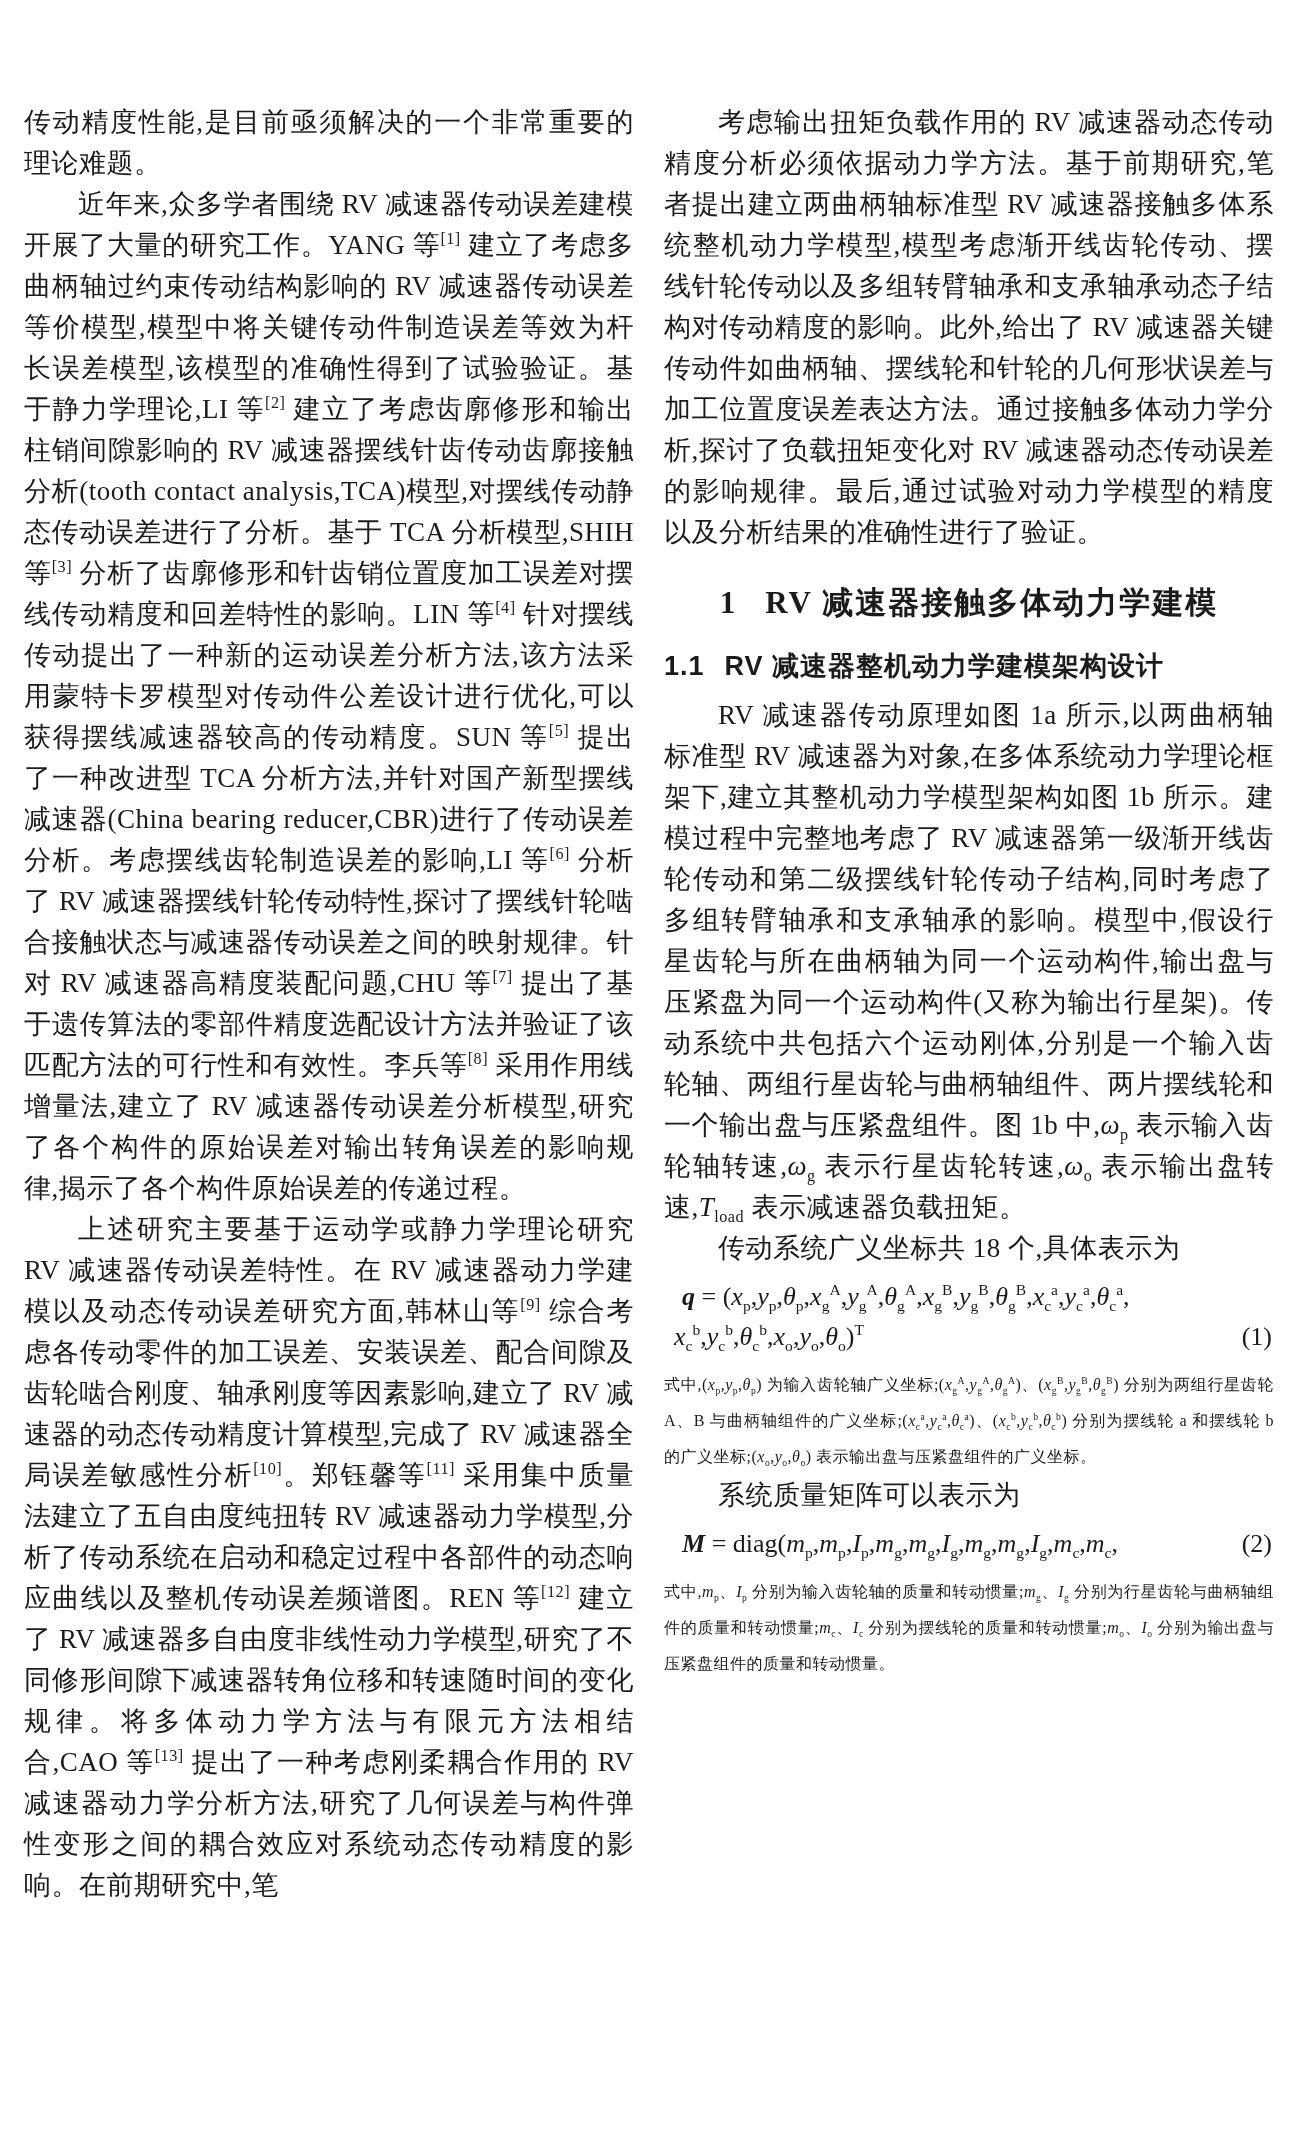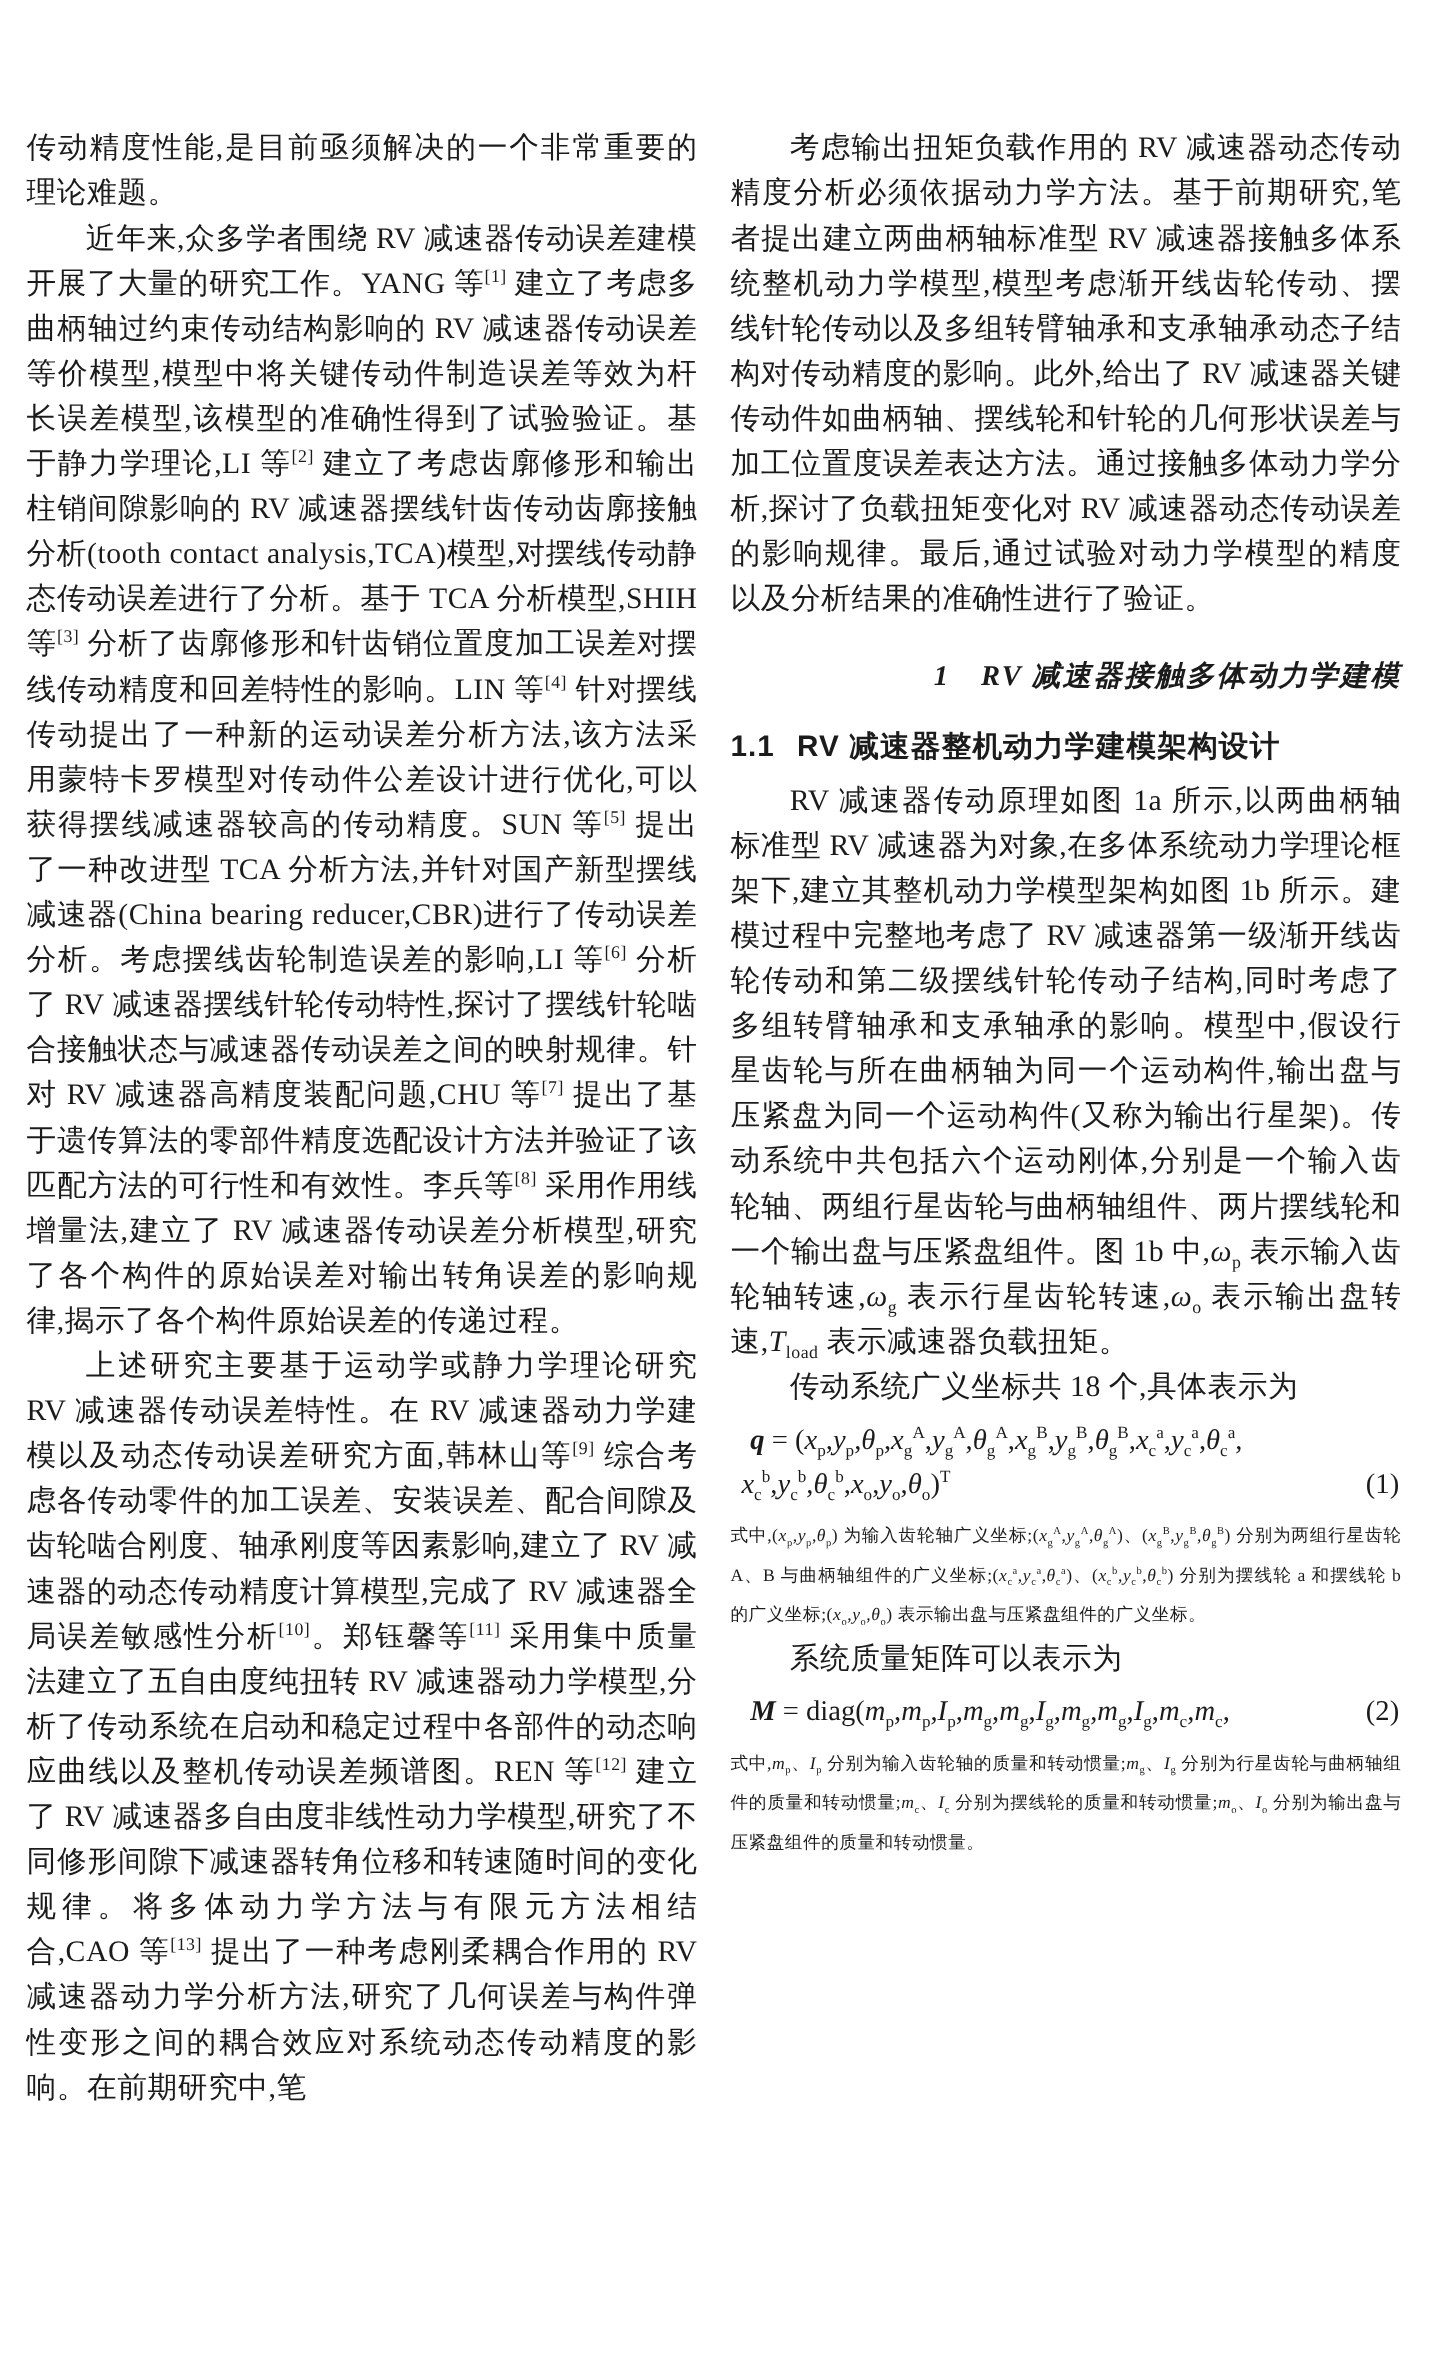--- a/index.html
+++ b/index.html
@@ -22,46 +22,44 @@
     display: flex;
     gap: 30px;
     background: #ffffff;
   }
   .column {
     width: 610px;
     font-size: 27px;
     line-height: 41px;
     text-align: justify;
     letter-spacing: 0.5px;
-    margin-top: 12px;
   }
   .para { margin: 0; }
   .para.indent { text-indent: 2em; }
   .para.small {
     font-size: 16px;
     line-height: 36px;
   }
   sup {
     font-size: 60%;
     line-height: 0;
     vertical-align: super;
   }
   sub {
     font-size: 60%;
     line-height: 0;
     vertical-align: sub;
   }
   .section-heading {
-    font-size: 26px;
+    font-size: 31px;
     line-height: 40px;
     margin: 30px 0 24px 0;
     letter-spacing: 2px;
-    text-align: right;
+    text-align: center;
     text-indent: 0;
-    font-style: italic;
   }
   .section-heading .sec-no {
     display: inline-block;
     margin-right: 28px;
   }
   .subsection-heading {
     font-family: "Liberation Sans", sans-serif;
     font-weight: bold;
     font-size: 27px;
     line-height: 38px;

